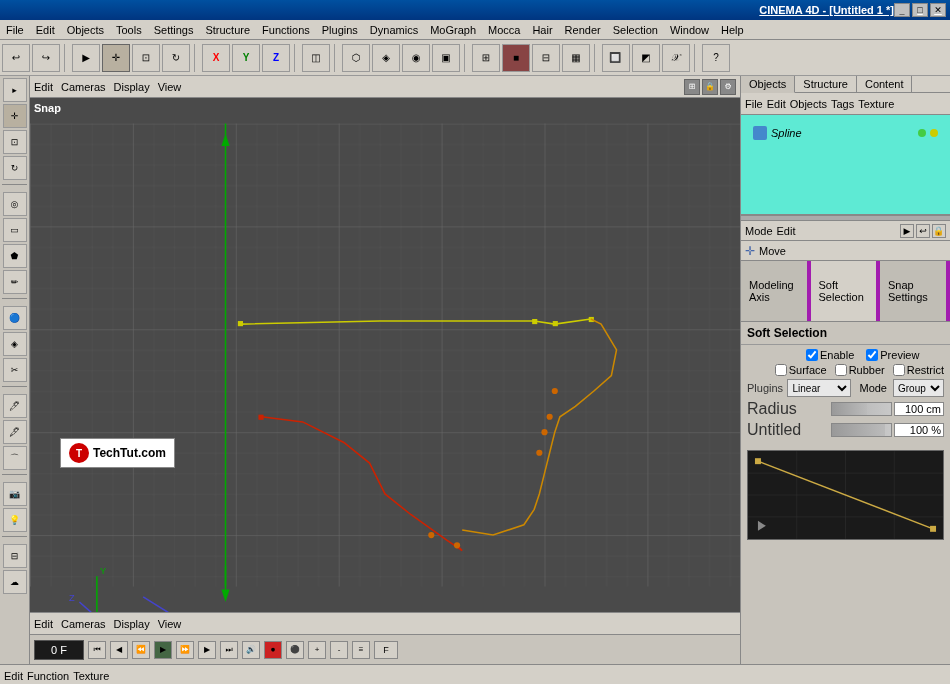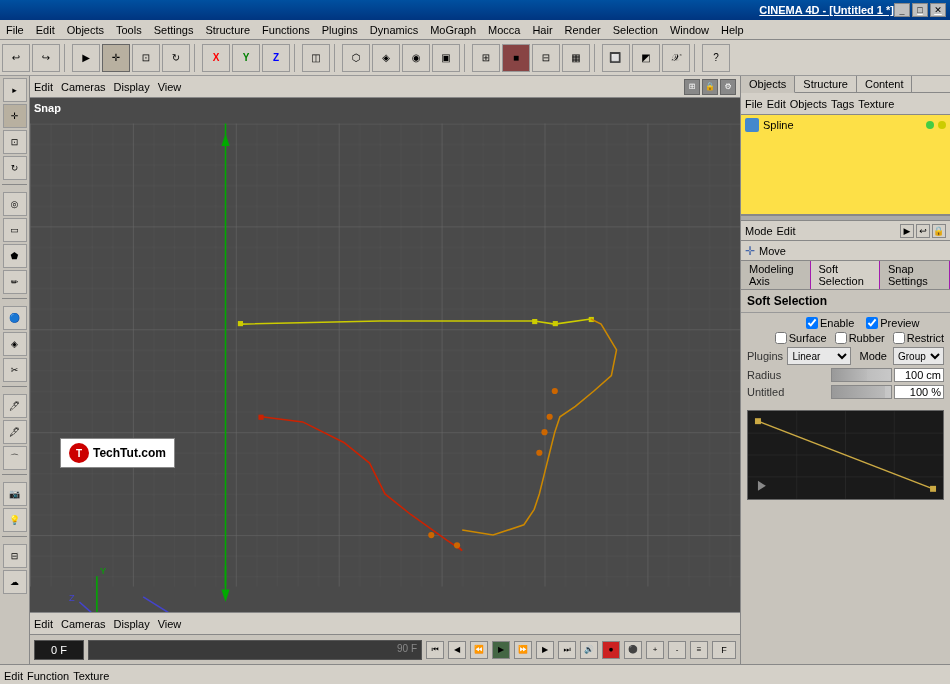--- a/index.html
+++ b/index.html
@@ -43,48 +43,48 @@
     
     
     #right-panel { width: 210px; background: #c8c4bc; border-left: 1px solid #888; display: flex; flex-direction: column; }
     #right-tabs { display: flex; background: #d4d0c8; border-bottom: 1px solid #888; }
     .r-tab { padding: 2px 8px; font-size: 11px; cursor: pointer; border-right: 1px solid #888; }
     .r-tab.active { background: #c8c4bc; border-bottom: 1px solid #c8c4bc; margin-bottom: -1px; }
     
     #object-header { display: flex; align-items: center; padding: 2px 4px; border-bottom: 1px solid #888; background: #d4d0c8; gap: 4px; height: 22px; }
     #object-header span { font-size: 11px; cursor: pointer; }
     
-    #object-list { background: #fde047; flex: 1; min-height: 80px; max-height: 100px; border-bottom: 1px solid #888; padding: 2px; position: relative; }
+    #object-list { background: #5eead4; flex: 1; min-height: 80px; max-height: 100px; border-bottom: 1px solid #888; padding: 10px; position: relative; font-style: italic; }
     .obj-item { display: flex; align-items: center; gap: 4px; padding: 1px 2px; font-size: 11px; cursor: pointer; }
     .obj-icon { width: 12px; height: 12px; background: #4488cc; }
     .obj-dot { width: 8px; height: 8px; border-radius: 50%; background: #4488cc; }
     .obj-green { background: #44cc44; }
     .obj-yellow { background: #cccc00; }
 
     
     #move-section { background: #d4d0c8; }
     #move-header { display: flex; align-items: center; padding: 2px 4px; border-bottom: 1px solid #888; gap: 4px; height: 20px; }
     #move-header span { font-size: 11px; }
 
     
     #sub-tabs { display: flex; background: #c0bdb5; border-bottom: 1px solid #888; }
-    .s-tab { padding: 2px 8px; font-size: 11px; cursor: pointer; border-right: 1px solid #a21caf; }
+    .s-tab { padding: 18px 8px; font-size: 11px; cursor: pointer; border-right: 4px solid #a21caf; }
     .s-tab.active { background: #d4d0c8; }
 
     
     #soft-sel-title { padding: 4px 6px; font-size: 12px; font-weight: bold; border-bottom: 1px solid #999; background: #c8c4bc; }
     
     #soft-sel-content { padding: 4px 6px; background: #c8c4bc; }
     .row { display: flex; align-items: center; margin-bottom: 3px; gap: 4px; }
     .label-col { width: 55px; font-size: 11px; color: #333; }
     .check-label { font-size: 11px; display: flex; gap: 2px; }
     input[type="checkbox"] { width: 12px; height: 12px; }
     
     .field-row { display: flex; align-items: center; margin-bottom: 3px; }
-    .field-label { width: 84px; font-size: 11px; color: #333; }
+    .field-label { width: 84px; font-size: 16px; color: #333; }
     .field-slider { flex: 1; height: 14px; background: linear-gradient(to right, #b0b0b0, #c8c8c8); border: 1px solid #888; position: relative; }
     .field-value { width: 50px; text-align: right; font-size: 11px; background: white; border: 1px solid #888; padding: 0 2px; margin-left: 2px; }
     
     select.small { font-size: 10px; height: 18px; background: #e8e8e8; border: 1px solid #888; }
 
     
     #graph-area { background: #1a1a1a; height: 90px; border: 1px solid #666; margin: 4px 6px; position: relative; overflow: hidden; }
     
     
     #coords-panel { background: #c8c4bc; border-top: 1px solid #888; }
@@ -274,23 +274,20 @@
 
     <div id="viewport-bottom">
       <span>Edit</span>
       <span>Cameras</span>
       <span>Display</span>
       <span>View</span>
     </div>
 
     <div id="timeline">
       <div id="timeline-frame">0 F</div>
-      <div style="flex:1;background:#3a3a3a;height:20px;border:1px solid #555;position:relative;">
-        <div style="position:absolute;right:4px;top:2px;color:#888;font-size:10px;">90 F</div>
-      </div>
       <div class="transport-btn">⏮</div>
       <div class="transport-btn">◀</div>
       <div class="transport-btn">⏪</div>
       <div class="transport-btn" style="background:#446644;">▶</div>
       <div class="transport-btn">⏩</div>
       <div class="transport-btn">▶</div>
       <div class="transport-btn">⏭</div>
       <div class="transport-btn">🔊</div>
       <div class="transport-btn rec-btn">⏺</div>
       <div class="transport-btn">⚫</div>

